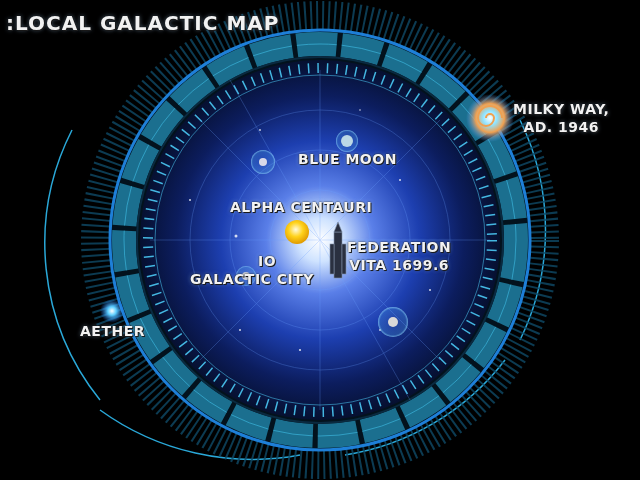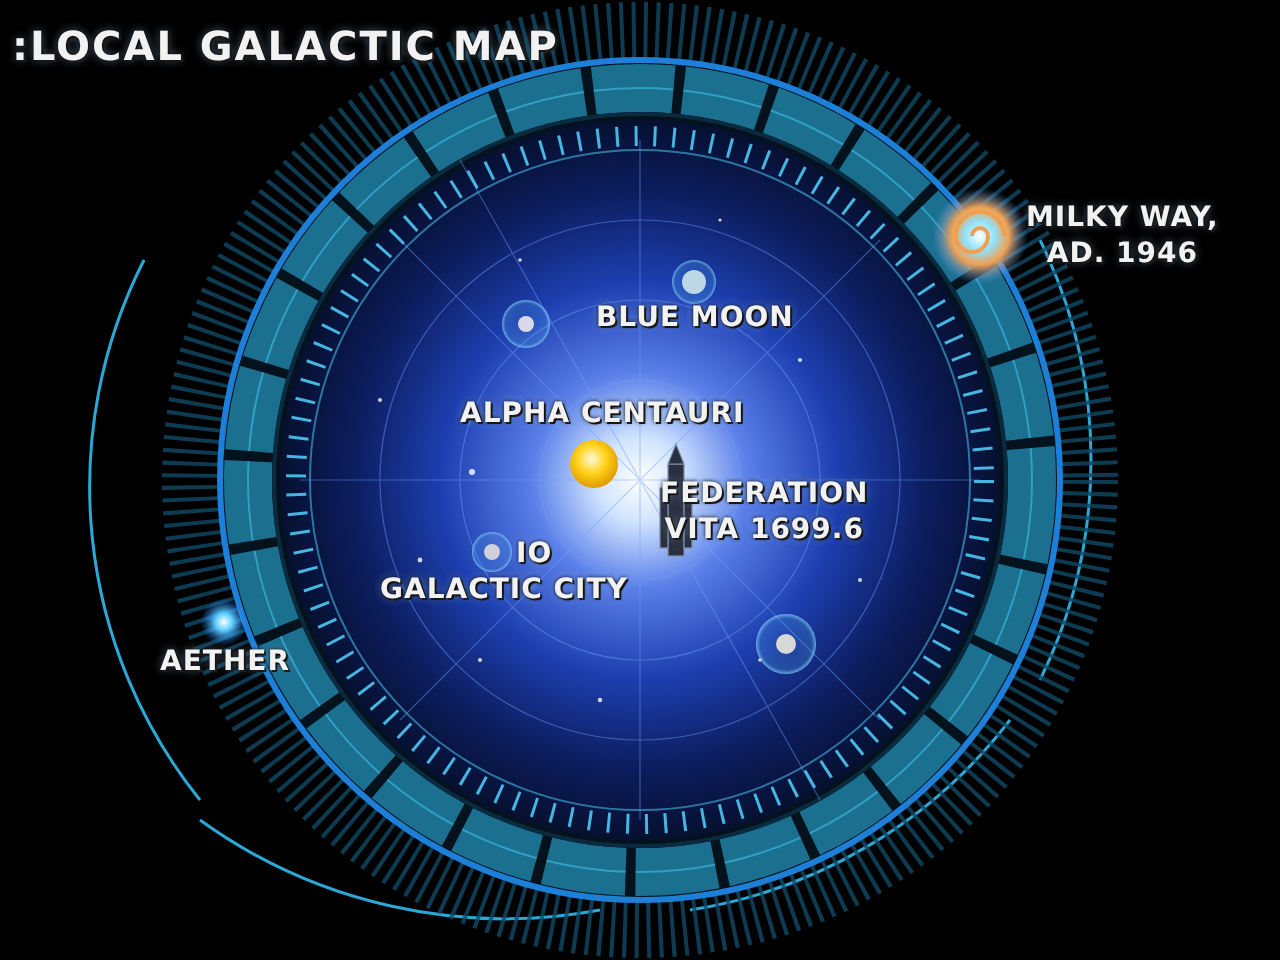--- a/index.html
+++ b/index.html
@@ -136,25 +136,25 @@
 </div>
 
 <div class="label" style="left:298px;top:150px;">
   <span>BLUE MOON</span>
 </div>
 
 <div class="label" style="left:230px;top:198px;">
   <span>ALPHA CENTAURI</span>
 </div>
 
-<div class="label" style="left:330px;top:238px;text-align:center;">
+<div class="label" style="left:347px;top:238px;text-align:center;">
   <div>FEDERATION</div>
   <div>VITA 1699.6</div>
 </div>
 
-<div class="label" style="left:190px;top:268px;">
+<div class="label" style="left:190px;top:252px;">
   <div style="padding-left:68px;">IO</div>
   <div>GALACTIC CITY</div>
 </div>
 
 <div class="label" style="left:80px;top:322px;">
   <span>AETHER</span>
 </div>
 
 </body></html>

